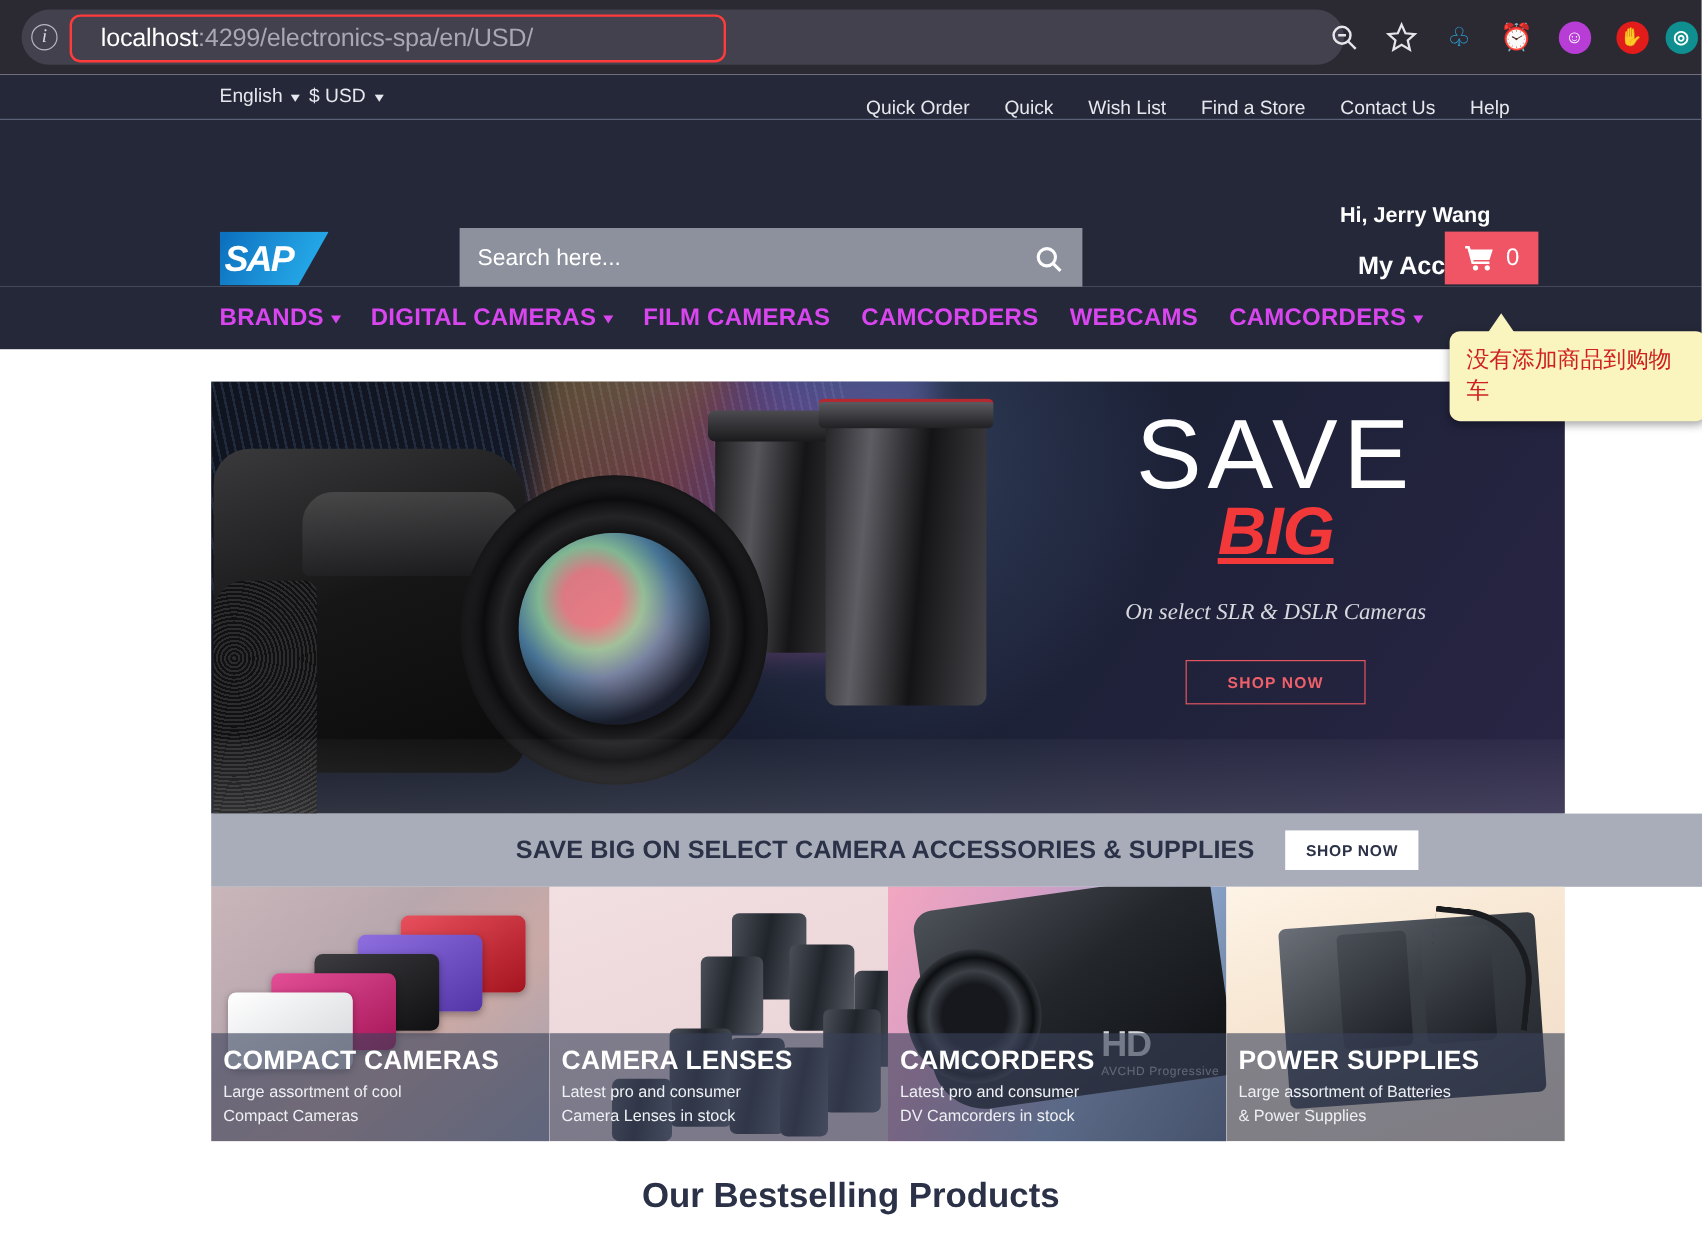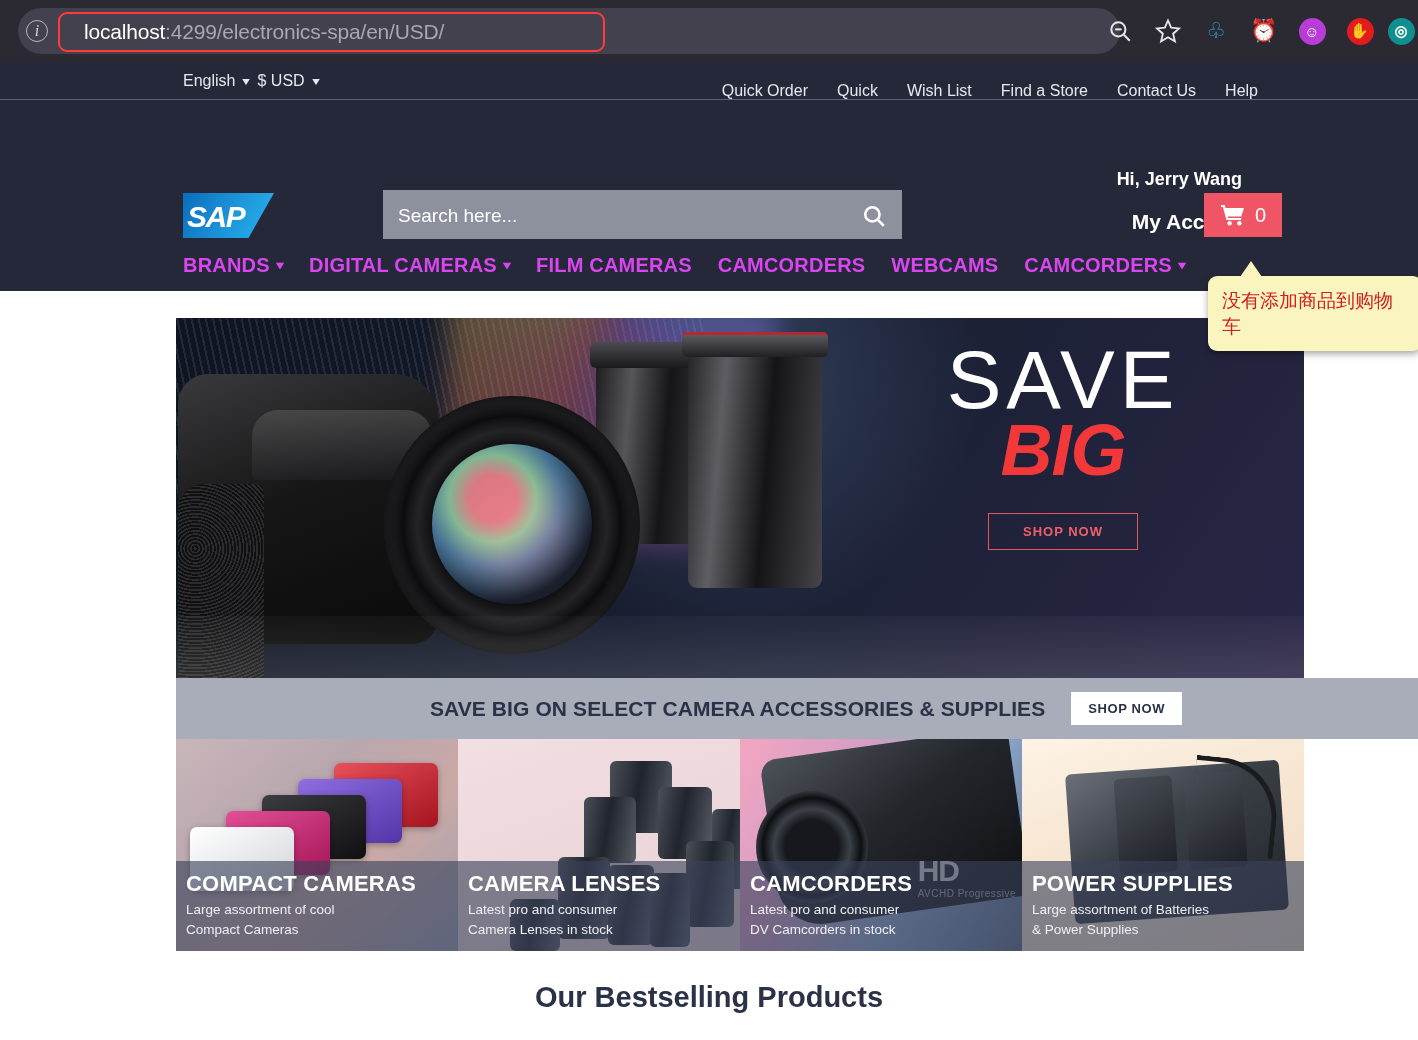--- a/index.html
+++ b/index.html
@@ -290,26 +290,27 @@
   .save-word {
     color: #ffffff;
     font-size: 82px;
     font-weight: 300;
     letter-spacing: 5px;
     font-family: "Liberation Sans", sans-serif;
     line-height: 0.98;
   }
   .big-word {
     color: #f3383a;
-    font-size: 72px;
+    font-size: 56px;
     font-weight: bold;
     font-style: italic;
     letter-spacing: -1px;
     line-height: 0.95;
     margin-top: -4px;
+    text-decoration: underline;
   }
   .hero-sub {
     color: #d7d9de;
     font-family: "Liberation Serif", serif;
     font-style: italic;
     font-size: 19px;
     margin-top: 30px;
   }
   .hero-cta {
     display: inline-block;
@@ -567,20 +568,21 @@
       <div class="lens-2"></div>
       <div class="lens-3"></div>
       <div class="lens-main">
         <div class="lens-glass"></div>
       </div>
       <div class="hero-refl"></div>
 
       <div class="hero-right">
         <div class="save-word">SAVE</div>
         <div class="big-word">BIG</div>
+        <div class="hero-sub">On select SLR &amp; DSLR Cameras</div>
         <button class="hero-cta">SHOP NOW</button>
       </div>
     </div>
 
     <div class="promo">
       <div class="promo-text">SAVE BIG ON SELECT CAMERA ACCESSORIES &amp; SUPPLIES</div>
       <button class="promo-btn">SHOP NOW</button>
     </div>
 
     <div class="tiles">

